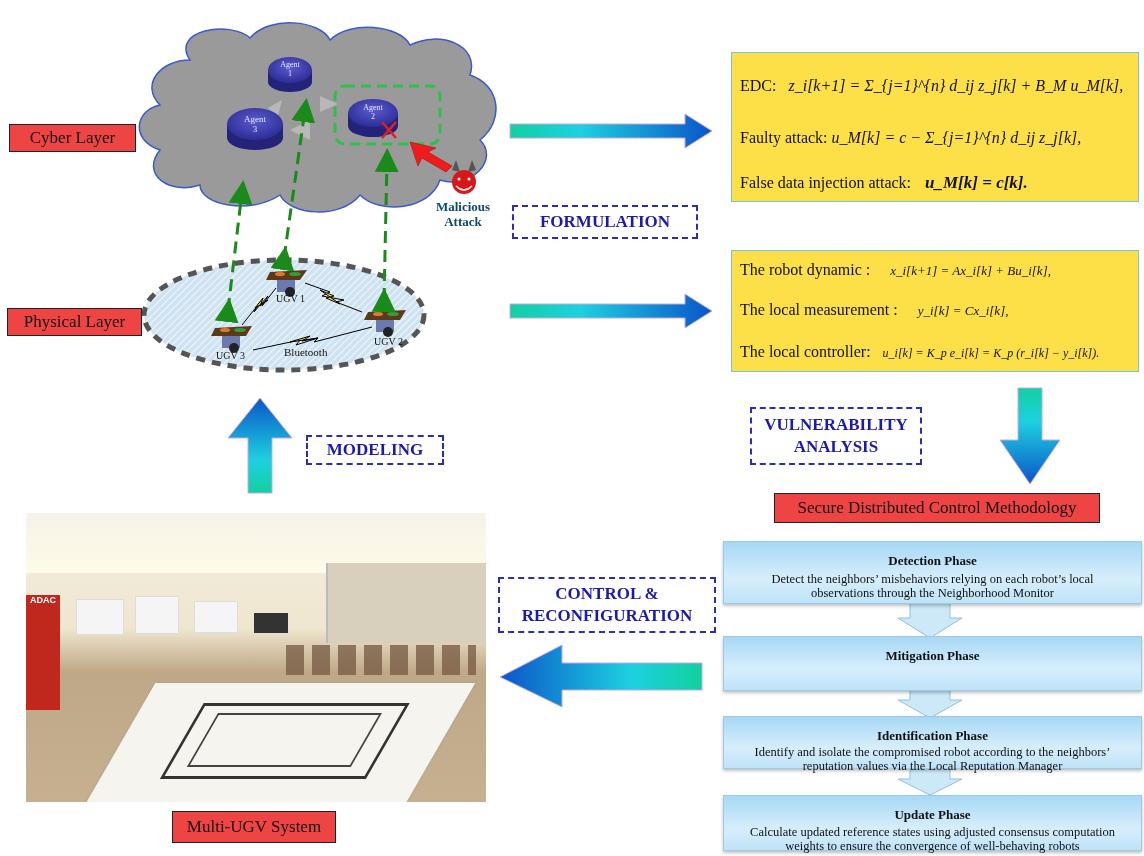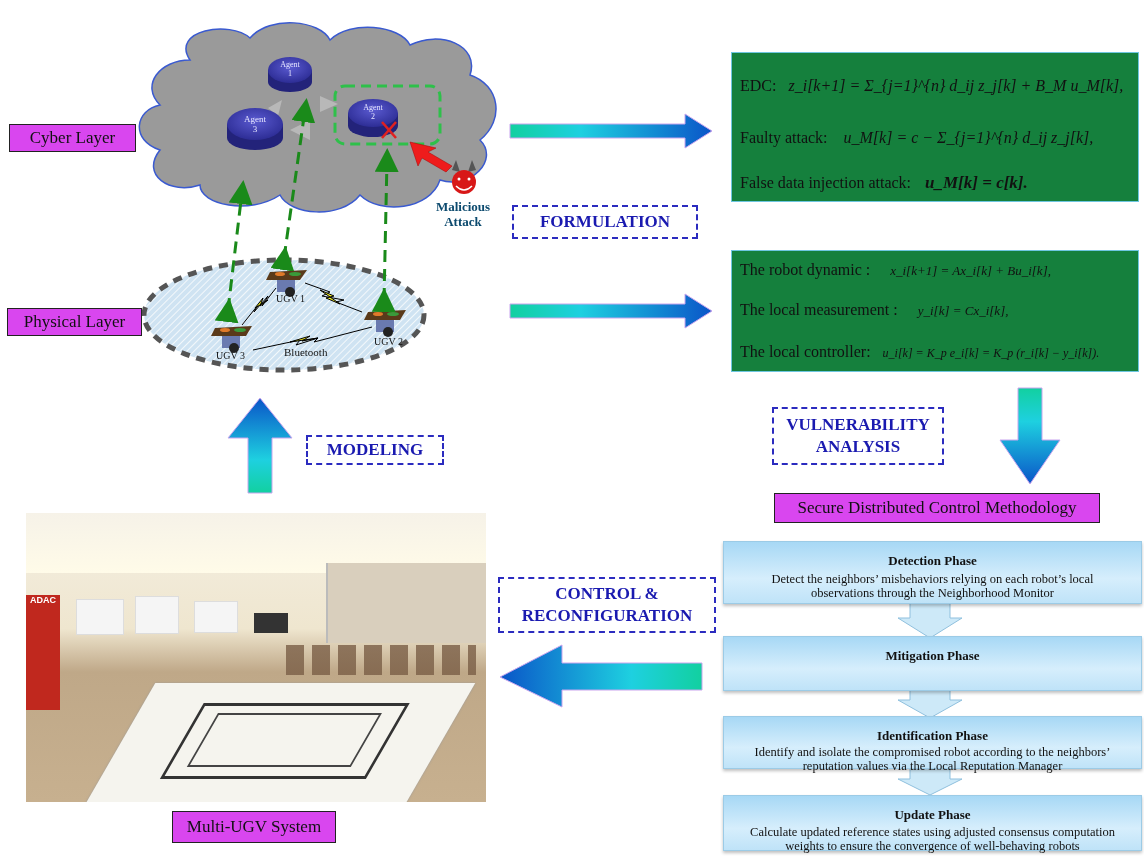--- a/index.html
+++ b/index.html
@@ -1,24 +1,24 @@
 <!DOCTYPE html>
 <html><head>
 <meta charset="utf-8">
 <style>
   html, body { margin:0; padding:0; background:#ffffff; }
   body { width:1144px; height:856px; position:relative; overflow:hidden;
          font-family:"Liberation Serif", serif; color:#111; }
   .abs { position:absolute; }
-  .label-box { position:absolute; border:1.5px solid #222; background:#d946ef;
+  .label-box { position:absolute; border:1.5px solid #222; background:#ef4444;
                font-size:17px; text-align:center; line-height:26px; }
   .dash-box { position:absolute; border:2px dashed #2b2bbf; color:#1a1ab0;
               font-weight:bold; font-size:17px; text-align:center; line-height:22px;
               display:flex; align-items:center; justify-content:center; flex-direction:column; }
-  .eq-box { position:absolute; border:1.5px solid #6ec6e0; background:#15803d;text-align:right; }
+  .eq-box { position:absolute; border:1.5px solid #6ec6e0; background:#fde047;text-align:right; }
   .eq-line { position:absolute; left:8px; font-size:16px; white-space:nowrap; }
   .eq-math { font-style:italic; font-family:"Liberation Serif", serif; }
   .phase { position:absolute; left:723px; width:417px;
            background:linear-gradient(#a7d8f5,#d6eefc 60%, #bfe3f8);
            border:1px solid #9ccbe6; box-shadow:0 2px 3px rgba(0,0,0,0.25);
            text-align:center; font-size:12.5px; line-height:14px; }
   .phase .ptitle { font-weight:bold; font-size:13px; margin-top:12px; }
   .photo { position:absolute; left:26px; top:513px; width:460px; height:289px;
            background:linear-gradient(#f4efe2 0%, #efe6cf 40%, #bfa888 55%, #c7b08f 100%); overflow:hidden; }
 </style>
@@ -178,37 +178,37 @@
 
 <div class="label-box" style="left:9px;top:124px;width:125px;height:26px">Cyber Layer</div>
 <div class="label-box" style="left:7px;top:308px;width:133px;height:26px">Physical Layer</div>
 
 <div class="dash-box" style="left:512px;top:205px;width:182px;height:30px">
   <span>FORMULATION</span>
 </div>
 <div class="dash-box" style="left:306px;top:435px;width:134px;height:26px">
   <span>MODELING</span>
 </div>
-<div class="dash-box" style="left:772px;top:407px;width:168px;height:54px">
+<div class="dash-box" style="left:750px;top:407px;width:168px;height:54px">
   <span>VULNERABILITY</span>
   <span>ANALYSIS</span>
 </div>
 <div class="dash-box" style="left:498px;top:577px;width:214px;height:52px">
   <span>CONTROL &amp;</span>
   <span>RECONFIGURATION</span>
 </div>
 
 <div class="eq-box" style="left:731px;top:52px;width:406px;height:148px">
   <div class="eq-line" style="top:24px">
     <span>EDC:</span>
     <span class="eq-math" style="margin-left:8px">z_i[k+1] = Σ_{j=1}^{n} d_ij z_j[k] + B_M u_M[k],</span>
   </div>
   <div class="eq-line" style="top:76px">
     <span>Faulty attack:</span>
-    <span class="eq-math" style="margin-left:12px">u_M[k] = c − Σ_{j=1}^{n} d_ij z_j[k],</span>
+    <span class="eq-math" style="">u_M[k] = c − Σ_{j=1}^{n} d_ij z_j[k],</span>
   </div>
   <div class="eq-line" style="top:120px">
     <span>False data injection attack:</span>
     <span class="eq-math" style="margin-left:10px;font-weight:bold;font-size:17px">u_M[k] = c[k].</span>
   </div>
 </div>
 
 <div class="eq-box" style="left:731px;top:250px;width:406px;height:120px">
   <div class="eq-line" style="top:10px">
     <span>The robot dynamic :</span>

